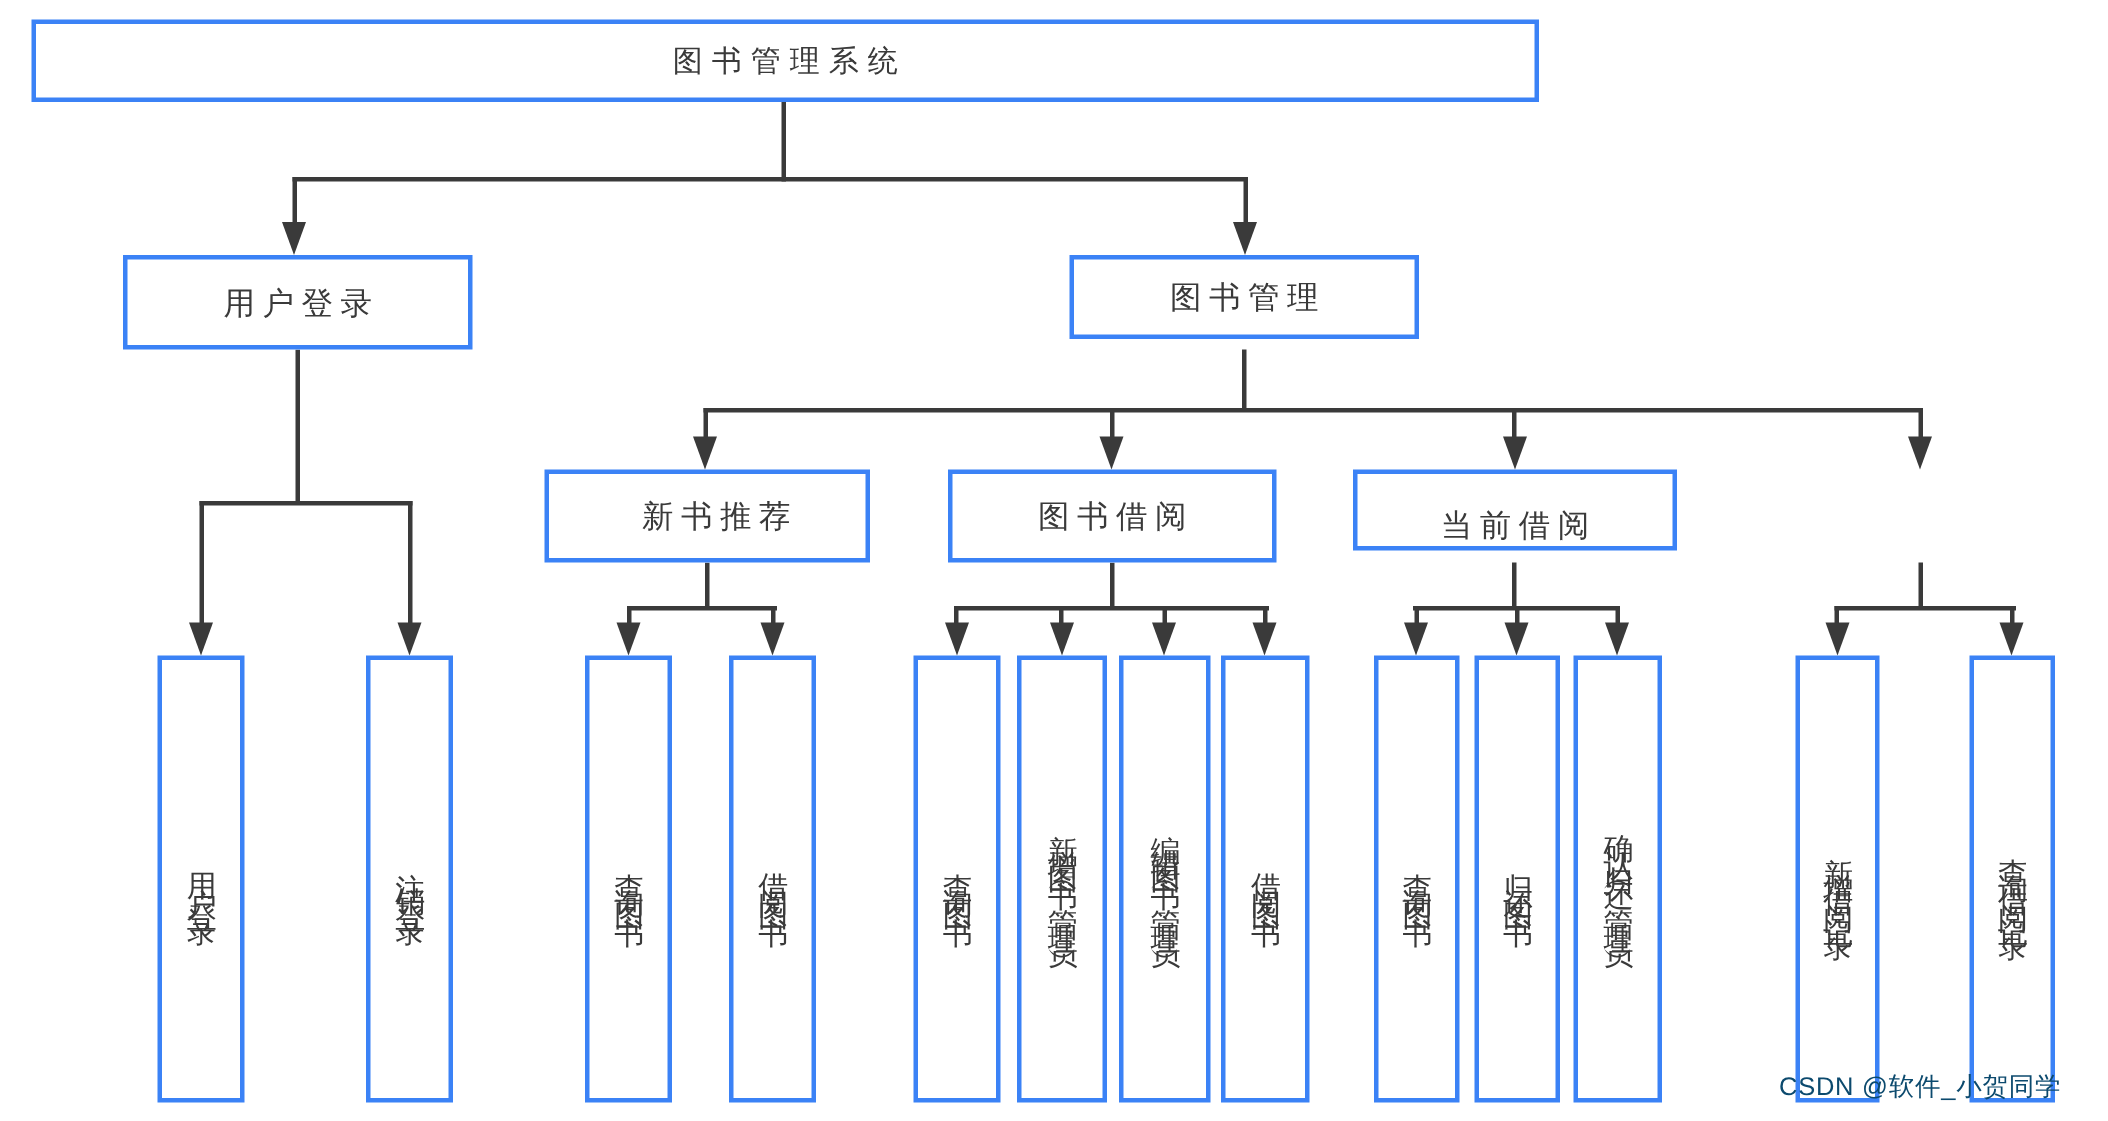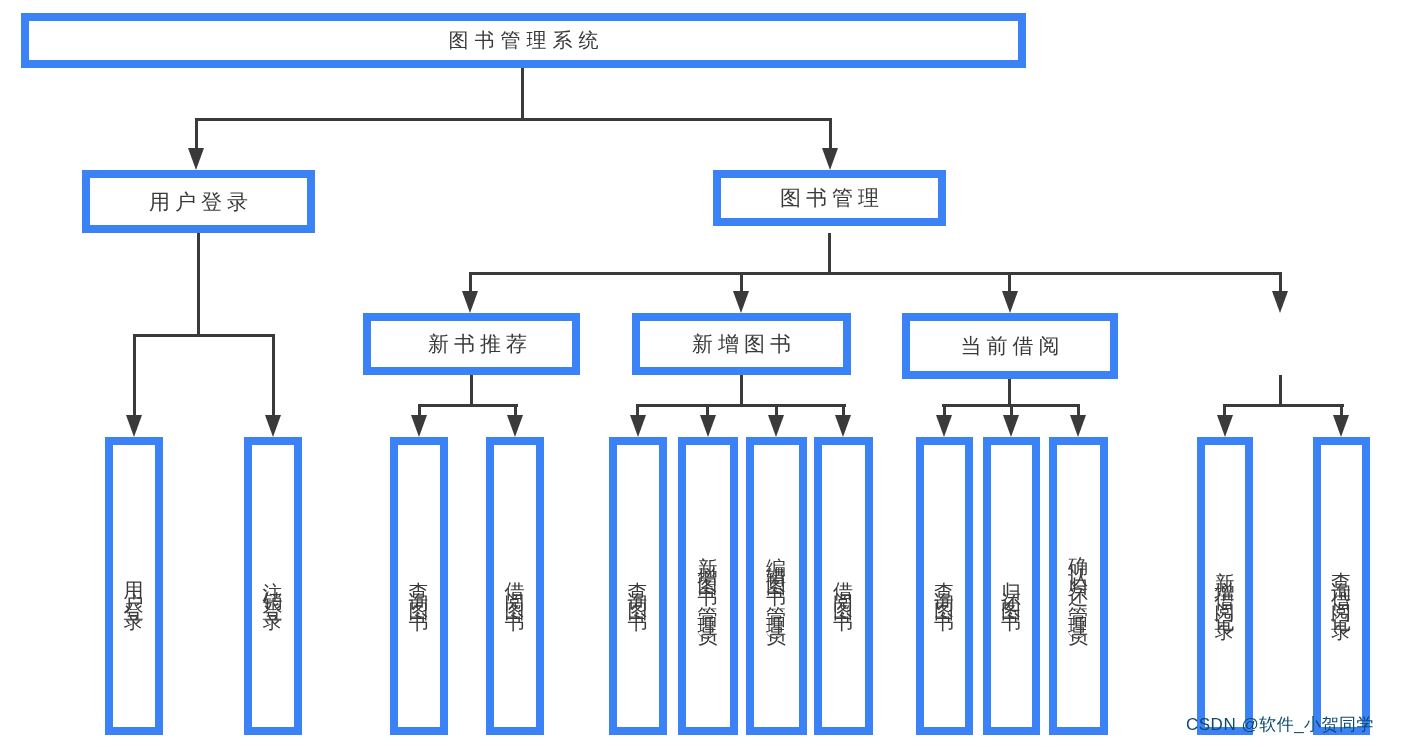--- a/index.html
+++ b/index.html
@@ -6,21 +6,21 @@
   #canvas{
     position:relative;
     width:1405px;height:747px;
     background:#ffffff;
     font-family:"Liberation Sans","DejaVu Sans",sans-serif;
     overflow:hidden;
   }
   .box{
     position:absolute;
     box-sizing:border-box;
-    border:8px solid #3b82f6;
+    border:3px solid #3b82f6;
     background:#ffffff;
     display:flex;align-items:center;justify-content:center;
     color:#3a3a3a;
     z-index:2;
   }
   .hlabel{
     font-size:21px;
     letter-spacing:5px;
     text-indent:5px;
     white-space:nowrap;
@@ -123,23 +123,23 @@
     <span class="hlabel">用户登录</span>
   </div>
   <div class="box" style="left:713px;top:170px;width:233px;height:56px;">
     <span class="hlabel">图书管理</span>
   </div>
 
   <div class="box" style="left:363px;top:313px;width:217px;height:62px;padding-left:12px;">
     <span class="hlabel">新书推荐</span>
   </div>
   <div class="box" style="left:632px;top:313px;width:219px;height:62px;">
-    <span class="hlabel">新增图书</span>
+    <span class="hlabel">图书借阅</span>
   </div>
-  <div class="box" style="left:902px;top:313px;width:216px;height:66px;">
+  <div class="box" style="left:902px;top:313px;width:216px;height:54px;align-items:flex-end;">
     <span class="hlabel">当前借阅</span>
   </div>
 
   <div class="box" style="left:105px;top:437px;width:58px;height:298px;">
     <span class="vlabel">用户登录</span>
   </div>
   <div class="box" style="left:244px;top:437px;width:58px;height:298px;">
     <span class="vlabel">注销登录</span>
   </div>
 

